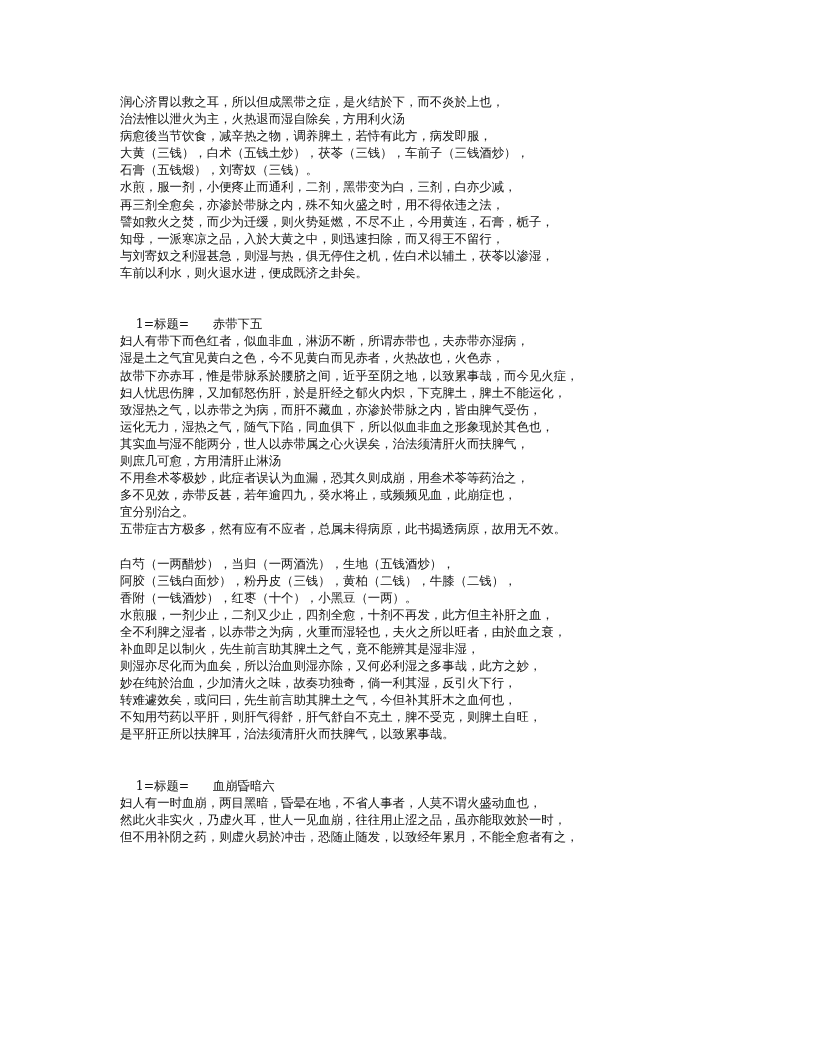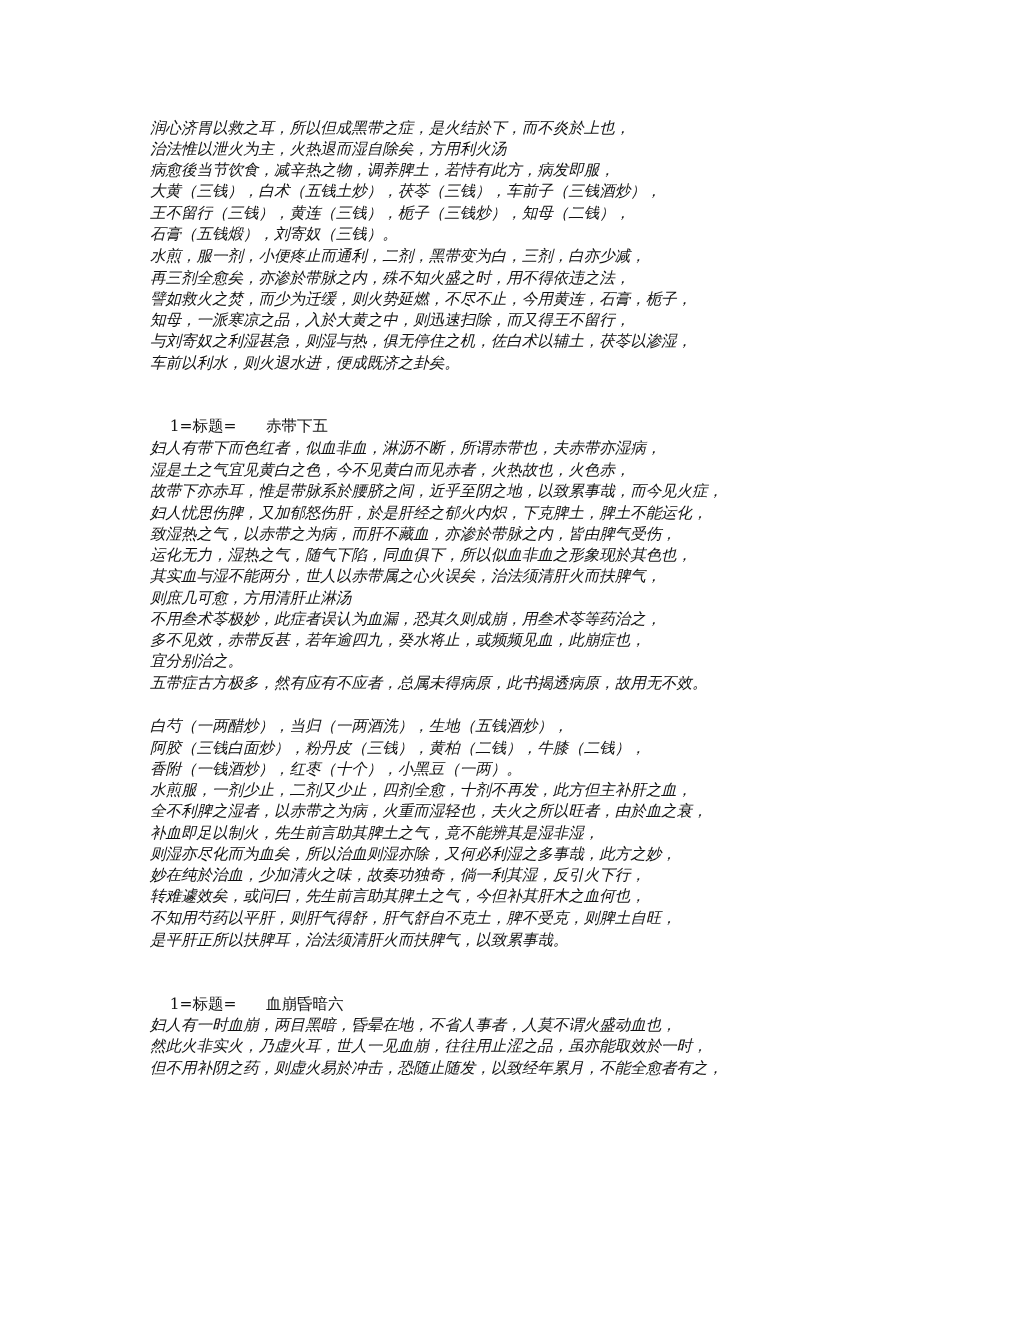--- a/index.html
+++ b/index.html
@@ -8,36 +8,35 @@
     position: absolute;
     left: 120px;
     top: 93px;
     width: 620px;
     font-family: "DejaVu Serif", "Liberation Serif", serif;
     font-size: 12.4px;
     line-height: 17.1px;
     color: #111111;
     letter-spacing: 0px;
   }
-  .line { white-space: pre; height: 17.1px; font-style: italic; }
+  .line { white-space: pre; height: 17.1px; }
   .blank { height: 17.1px; }
   .heading { white-space: pre; height: 17.1px; }
   .heading .tag { display: inline-block; width: 77px; }
 </style>
 </head>
 <body>
 
 <div class="page">
 
   <div>
     <div class="line">润心济胃以救之耳，所以但成黑带之症，是火结於下，而不炎於上也，</div>
     <div class="line">治法惟以泄火为主，火热退而湿自除矣，方用利火汤</div>
     <div class="line">病愈後当节饮食，减辛热之物，调养脾土，若恃有此方，病发即服，</div>
     <div class="line">大黄（三钱），白术（五钱土炒），茯苓（三钱），车前子（三钱酒炒），</div>
-    <div class="line">王不留行（三钱），黄连（三钱），栀子（三钱炒），知母（二钱），</div>
     <div class="line">石膏（五钱煅），刘寄奴（三钱）。</div>
     <div class="line">水煎，服一剂，小便疼止而通利，二剂，黑带变为白，三剂，白亦少减，</div>
     <div class="line">再三剂全愈矣，亦渗於带脉之内，殊不知火盛之时，用不得依违之法，</div>
     <div class="line">譬如救火之焚，而少为迁缓，则火势延燃，不尽不止，今用黄连，石膏，栀子，</div>
     <div class="line">知母，一派寒凉之品，入於大黄之中，则迅速扫除，而又得王不留行，</div>
     <div class="line">与刘寄奴之利湿甚急，则湿与热，俱无停住之机，佐白术以辅土，茯苓以渗湿，</div>
     <div class="line">车前以利水，则火退水进，便成既济之卦矣。</div>
   </div>
 
   <div class="blank"></div>

